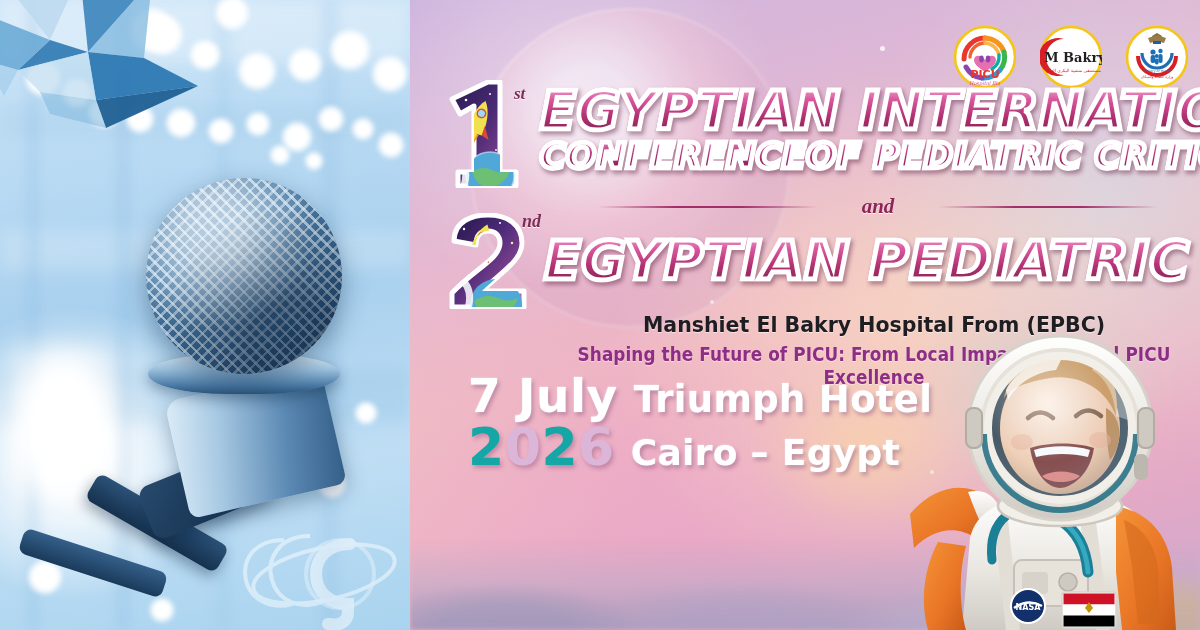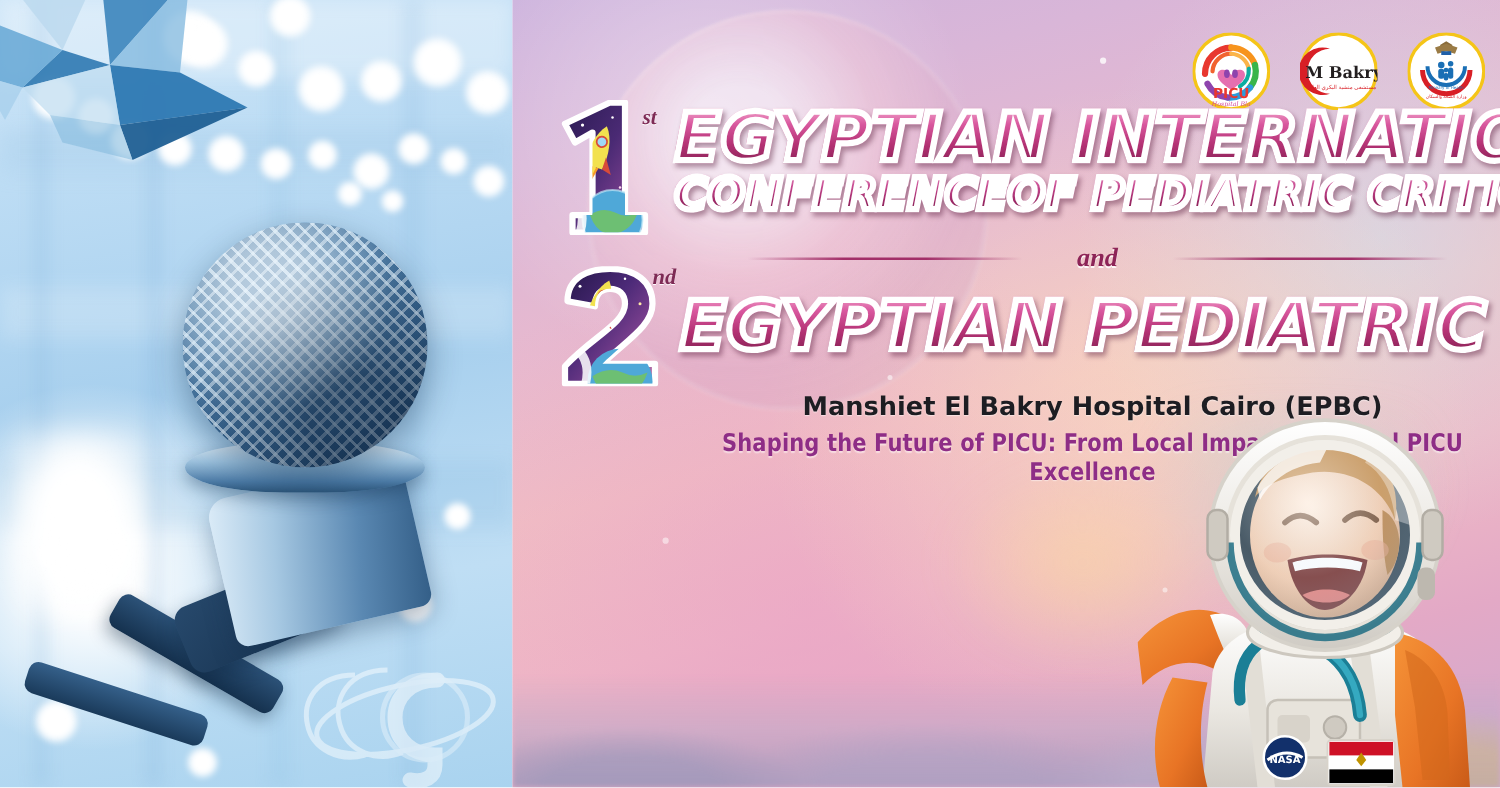--- a/index.html
+++ b/index.html
@@ -408,24 +408,36 @@
             </g>
           </svg>
           <span class="ord" style="left:84px;top:-2px;font-size:18px;">nd</span>
         </div>
 
         <div class="title-stack" style="margin-left:6px;margin-top:22px;">
           <div class="t-main">EGYPTIAN PEDIATRIC ICU</div>
         </div>
       </div>
 
-      <div class="venue-line" style="margin-left:120px;">Manshiet El Bakry Hospital Cairo (EPBC)</div>
+      <div class="venue-line" style="margin-left:120px;">Manshiet El Bakry Hospital From (EPBC)</div>
       <div class="tagline" style="margin-left:120px;">Shaping the Future of PICU: From Local Impact to Global PICU Excellence</div>
     </div>
 
+    <div class="info-block">
+      <div class="info-row">
+        <span class="date-day">7 July</span>
+        <span class="venue-txt">Triumph Hotel</span>
+      </div>
+      <div class="info-row" style="margin-top:-6px;">
+        <span class="date-year">
+          <span class="y-teal">2</span><span class="y-pink">0</span><span class="y-teal">2</span><span class="y-pink">6</span>
+        </span>
+        <span class="venue-txt second">Cairo – Egypt</span>
+      </div>
+    </div>
 
     <svg class="astro" viewBox="0 0 296 306">
       <defs>
         <radialGradient id="helmGlass" cx="40%" cy="32%" r="72%">
           <stop offset="0%" stop-color="#ffffff" stop-opacity=".55"></stop>
           <stop offset="58%" stop-color="#dbeaf4" stop-opacity=".22"></stop>
           <stop offset="100%" stop-color="#9fb8cc" stop-opacity=".40"></stop>
         </radialGradient>
         <linearGradient id="suitW" x1="0" y1="0" x2="0" y2="1">
           <stop offset="0%" stop-color="#ffffff"></stop>

